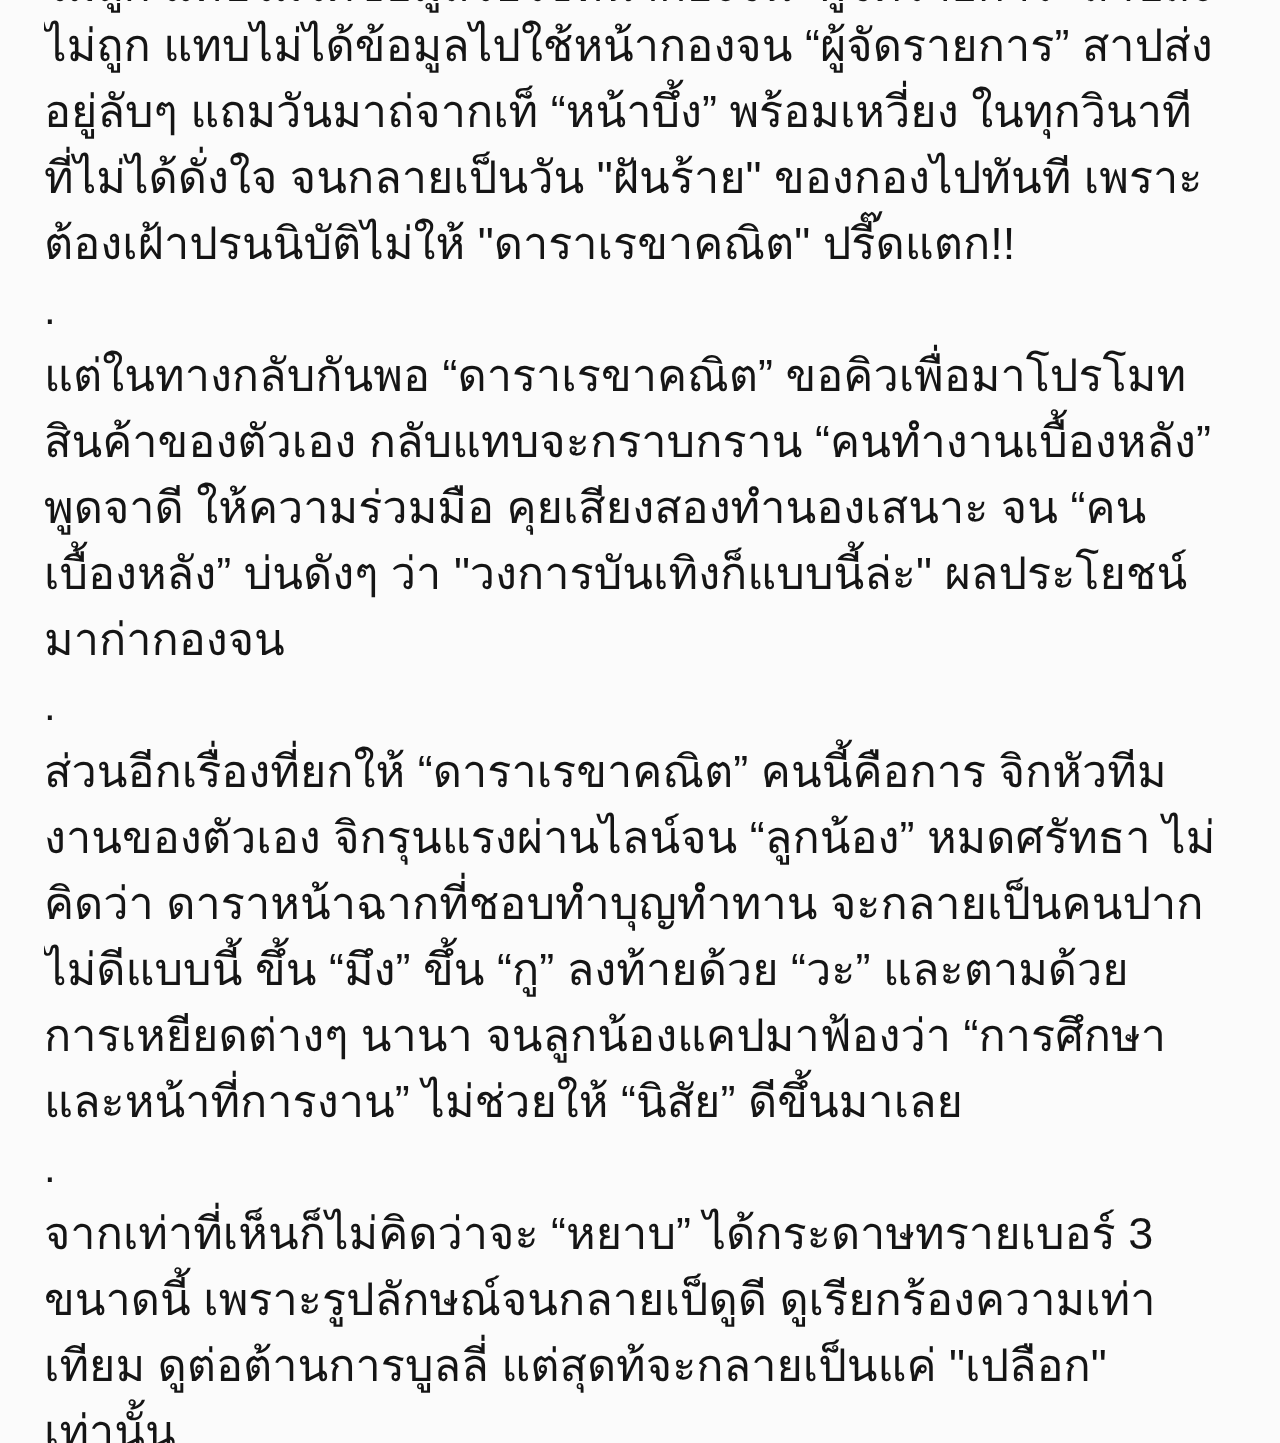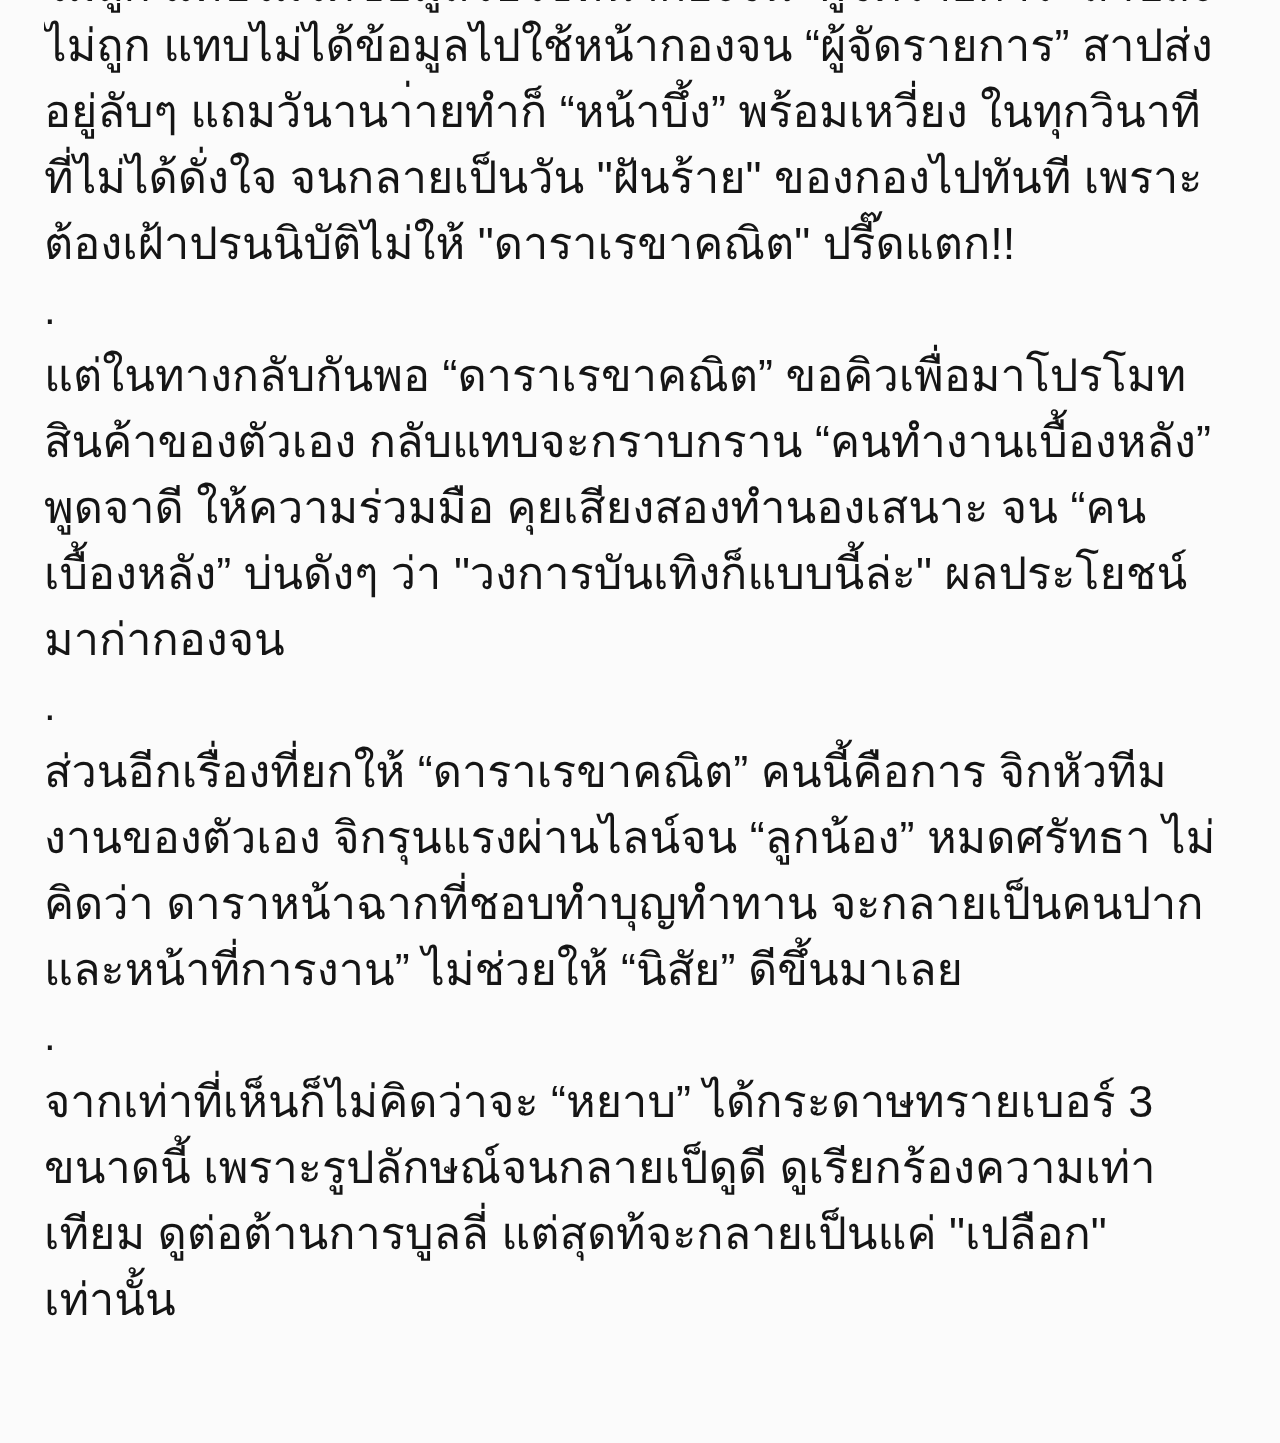--- a/index.html
+++ b/index.html
@@ -45,37 +45,39 @@
 </head>
 <body style="background: rgb(251, 251, 251);">
 
 <div class="page" style="color: rgb(21, 21, 21);">
   <div class="clipped-top">
     <span>ไม่ถูก แทบไม่ได้ข้อมูลไปใช้หน้ากองจน “ผู้จัดรายการ” สาปส่ง</span>
   </div>
   <div id="article">
       <div class="para">
         <div class="line">ไม่ถูก แทบไม่ได้ข้อมูลไปใช้หน้ากองจน “ผู้จัดรายการ” สาปส่ง</div>
-        <div class="line">อยู่ลับๆ แถมวันานา่ายทำก็ “หน้าบึ้ง” พร้อมเหวี่ยง ในทุกวินาที</div>
+        <div class="line">อยู่ลับๆ แถมวันมาถ่จากเท็ “หน้าบึ้ง” พร้อมเหวี่ยง ในทุกวินาที</div>
         <div class="line">ที่ไม่ได้ดั่งใจ จนกลายเป็นวัน "ฝันร้าย" ของกองไปทันที เพราะ</div>
         <div class="line">ต้องเฝ้าปรนนิบัติไม่ให้ "ดาราเรขาคณิต" ปรี๊ดแตก!!</div>
       </div>
       <div class="sep">.</div>
       <div class="para">
         <div class="line">แต่ในทางกลับกันพอ “ดาราเรขาคณิต” ขอคิวเพื่อมาโปรโมท</div>
         <div class="line">สินค้าของตัวเอง กลับแทบจะกราบกราน “คนทำงานเบื้องหลัง”</div>
         <div class="line">พูดจาดี ให้ความร่วมมือ คุยเสียงสองทำนองเสนาะ จน “คน</div>
         <div class="line">เบื้องหลัง” บ่นดังๆ ว่า "วงการบันเทิงก็แบบนี้ล่ะ" ผลประโยชน์</div>
         <div class="line">มาก่ากองจน</div>
       </div>
       <div class="sep">.</div>
       <div class="para">
         <div class="line">ส่วนอีกเรื่องที่ยกให้ “ดาราเรขาคณิต” คนนี้คือการ จิกหัวทีม</div>
         <div class="line">งานของตัวเอง จิกรุนแรงผ่านไลน์จน “ลูกน้อง” หมดศรัทธา ไม่</div>
         <div class="line">คิดว่า ดาราหน้าฉากที่ชอบทำบุญทำทาน จะกลายเป็นคนปาก</div>
+        <div class="line">ไม่ดีแบบนี้ ขึ้น “มึง” ขึ้น “กู” ลงท้ายด้วย “วะ” และตามด้วย</div>
+        <div class="line">การเหยียดต่างๆ นานา จนลูกน้องแคปมาฟ้องว่า “การศึกษา</div>
         <div class="line">และหน้าที่การงาน” ไม่ช่วยให้ “นิสัย” ดีขึ้นมาเลย</div>
       </div>
       <div class="sep">.</div>
       <div class="para">
         <div class="line">จากเท่าที่เห็นก็ไม่คิดว่าจะ “หยาบ” ได้กระดาษทรายเบอร์ 3</div>
         <div class="line">ขนาดนี้ เพราะรูปลักษณ์จนกลายเป็ดูดี ดูเรียกร้องความเท่า</div>
         <div class="line">เทียม ดูต่อต้านการบูลลี่ แต่สุดท้จะกลายเป็นแค่ "เปลือก"</div>
         <div class="line">เท่านั้น</div>
       </div>
     </div>

